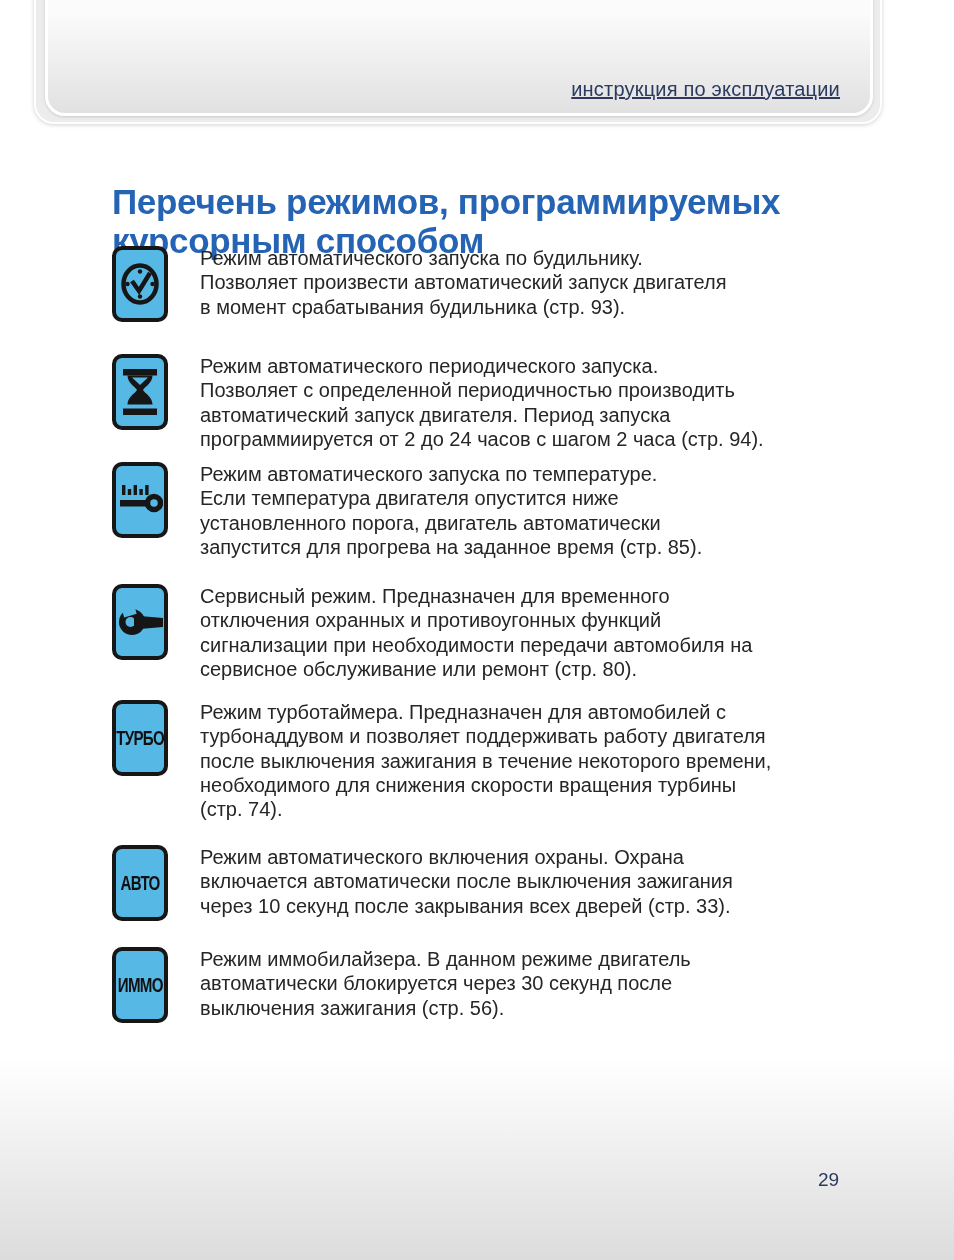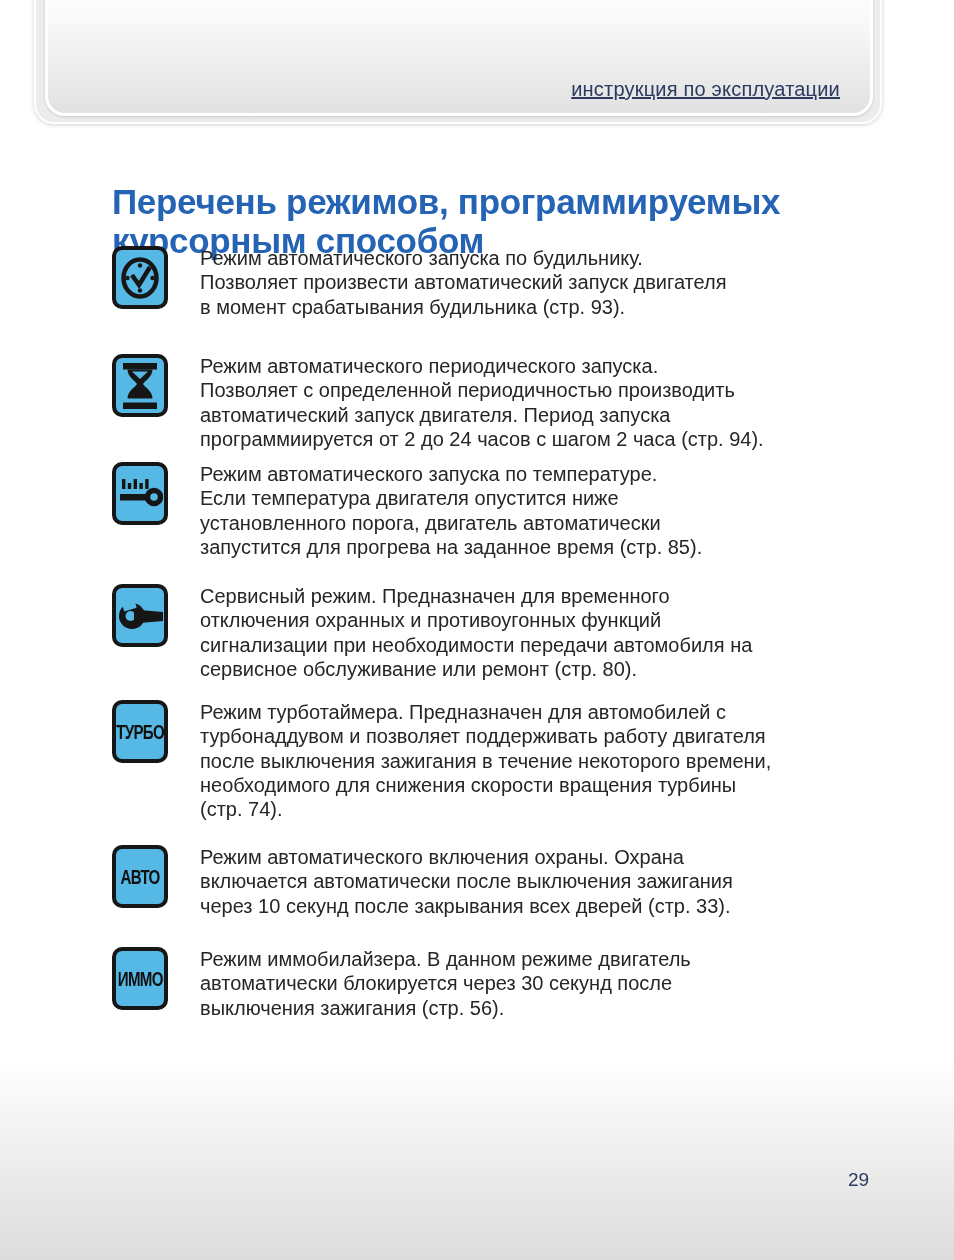--- a/index.html
+++ b/index.html
@@ -24,36 +24,36 @@
     position:absolute; right:30px; bottom:12px;
     font-size:20px; color:#2b3a5e; letter-spacing:0.2px;text-decoration:underline;
   }
   .page-title {
     position:absolute; left:112px; top:142px;
     font-size:35px; font-weight:bold; line-height:39px;
     color:#2563b4; letter-spacing:-0.3px; white-space:pre-line;margin-top:40px;
   }
   .mode { position:absolute; left:112px; display:flex; }
   .mode-icon {
-    flex:0 0 56px; width:56px; height:63px; box-sizing:border-box;
+    flex:0 0 56px; width:56px; height:76px; box-sizing:border-box;
     background:#56b8e4; border:4px solid #161616; border-radius:10px;
     display:flex; align-items:center; justify-content:center;
     margin-right:32px; overflow:hidden;text-align:center;
   }
   .badge {
     font-weight:bold; color:#101010; font-size:21px;
     letter-spacing:-1px; transform:scaleX(0.72); white-space:nowrap;
   }
   .mode-text {
     font-size:20px; line-height:24.3px; color:#262626;
     white-space:pre-line; width:660px; padding-top:0px;
   }
   .page-number {
     position:absolute; left:818px; top:1169px;
-    font-size:19px; color:#2b3a5e;margin-left:30px;
+    font-size:19px; color:#2b3a5e;
   }
 </style>
 </head>
 <body>
 
 <div class="page">
 
   <div class="header-card-back"></div>
   <div class="header-card">
     <div class="header-label">инструкция по эксплуатации</div>

